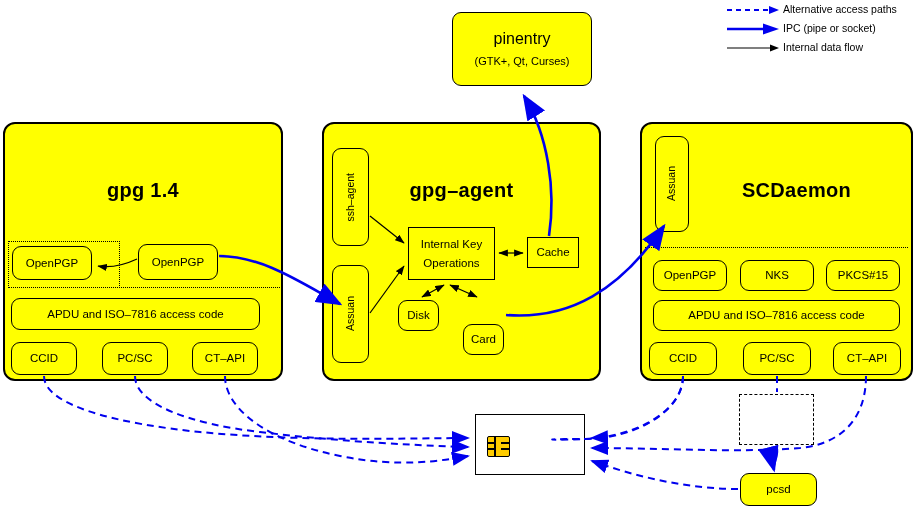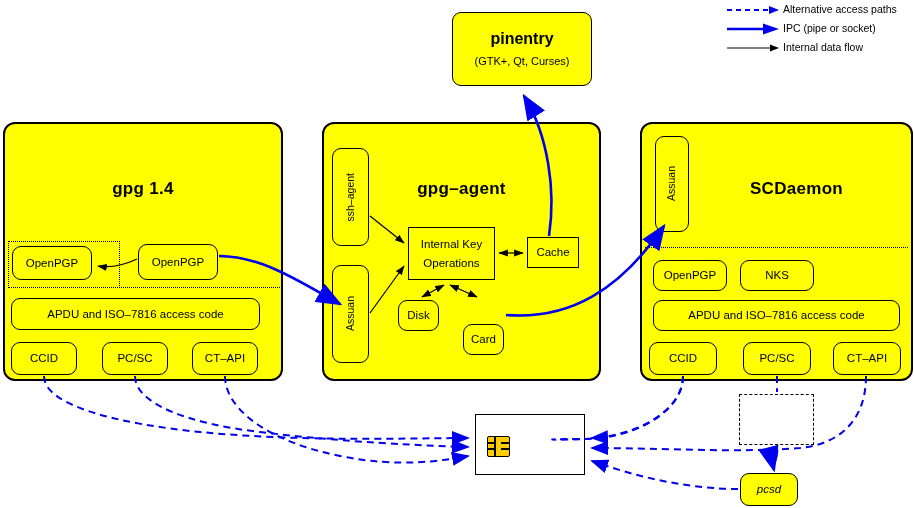--- a/index.html
+++ b/index.html
@@ -5,21 +5,21 @@
   html,body{margin:0;padding:0;background:#ffffff;}
   body{width:914px;height:508px;position:relative;overflow:hidden;
        font-family:"Liberation Sans","DejaVu Sans",sans-serif;color:#000;}
   #canvas{position:absolute;left:0;top:0;width:914px;height:508px;}
   svg.layer{position:absolute;left:0;top:0;width:914px;height:508px;pointer-events:none;}
   .node{position:absolute;box-sizing:border-box;background:#ffff00;border:1.6px solid #000;
         display:flex;align-items:center;justify-content:center;text-align:center;line-height:1.25;}
   .rnd{border-radius:9px;}
   .sharp{border-radius:0;}
   .container{position:absolute;box-sizing:border-box;background:#ffff00;border:2px solid #000;border-radius:12px;}
-  .ctitle{position:absolute;width:100%;text-align:center;font-weight:bold;font-size:17px;letter-spacing:.3px;}
+  .ctitle{position:absolute;width:100%;text-align:center;font-weight:bold;font-size:20px;letter-spacing:.3px;}
   .vert{writing-mode:vertical-rl;transform:rotate(180deg);white-space:nowrap;}
   .dotted-region{position:absolute;box-sizing:border-box;border:1.4px dotted #000;border-top-style:dotted;}
   .dashbox{position:absolute;box-sizing:border-box;border:1.8px dashed #000;background:transparent;}
   .card{position:absolute;box-sizing:border-box;background:#ffffff;border:1.8px solid #000;}
   .chip{position:absolute;background:#ffcc00;border:1.6px solid #000;border-radius:2px;}
   .chipline{position:absolute;background:#000;}
   .legend{position:absolute;font-size:10.5px;color:#000;white-space:nowrap;}
   .lgrow{position:absolute;height:16px;}
   .lgtext{position:absolute;left:58px;top:1px;font-size:10.5px;}
   .small{font-size:11.5px;}
@@ -48,21 +48,21 @@
     <div class="lgrow" style="left:0px;top:21px;width:189px;">
       <svg width="58" height="16" style="position:absolute;left:0;top:0;">
         <line x1="2" y1="8" x2="42" y2="8" stroke="#0000ee" stroke-width="2.4"></line>
         <polygon points="38,2.5 54,8 38,13.5" fill="#0000ee"></polygon>
       </svg>
       <span class="lgtext">IPC (pipe or socket)</span>
     </div>
   </div>
 
   <div class="node rnd" style="left:452px;top:12px;width:140px;height:74px;flex-direction:column;">
-    <div style="font-weight:bold;font-size:16px;">pinentry</div>
+    <div style="font-weight:normal;font-size:16px;">pinentry</div>
     <div style="font-size:11px;margin-top:6px;">(GTK+, Qt, Curses)</div>
   </div>
 
   <div class="container" style="left:3px;top:122px;width:280px;height:259px;"></div>
   <div class="ctitle" style="left:3px;top:179px;width:280px;">gpg 1.4</div>
 
   <div class="dotted-region" style="left:8px;top:241px;width:112px;height:47px;border-right-style:dotted;border-bottom-style:none;"></div>
   <div class="dotted-region" style="left:8px;top:287px;width:272px;height:2px;border-style:dotted none none none;"></div>
 
   <div class="node rnd small" style="left:12px;top:246px;width:80px;height:34px;">OpenPGP</div>
@@ -96,39 +96,40 @@
   <div class="ctitle" style="left:660px;top:179px;width:273px;">SCDaemon</div>
 
   <div class="node rnd" style="left:655px;top:136px;width:34px;height:96px;">
     <span class="vert tiny">Assuan</span>
   </div>
 
   <div class="dotted-region" style="left:645px;top:247px;width:263px;height:2px;border-style:dotted none none none;"></div>
 
   <div class="node rnd small" style="left:653px;top:260px;width:74px;height:31px;">OpenPGP</div>
   <div class="node rnd small" style="left:740px;top:260px;width:74px;height:31px;">NKS</div>
+  <div class="node rnd small" style="left:826px;top:260px;width:74px;height:31px;">PKCS#15</div>
 
   <div class="node rnd small" style="left:653px;top:300px;width:247px;height:31px;">APDU and ISO–7816 access code</div>
 
   <div class="node rnd small" style="left:649px;top:342px;width:68px;height:33px;">CCID</div>
   <div class="node rnd small" style="left:743px;top:342px;width:68px;height:33px;">PC/SC</div>
   <div class="node rnd small" style="left:833px;top:342px;width:68px;height:33px;">CT–API</div>
 
   <div class="card" style="left:475px;top:414px;width:110px;height:61px;"></div>
   <div class="chip" style="left:487px;top:436px;width:21px;height:19px;">
     <div class="chipline" style="left:6px;top:0px;width:1.6px;height:19px;"></div>
     <div class="chipline" style="left:0px;top:5px;width:6px;height:1.6px;"></div>
     <div class="chipline" style="left:0px;top:11px;width:6px;height:1.6px;"></div>
     <div class="chipline" style="left:13px;top:5px;width:8px;height:1.6px;"></div>
     <div class="chipline" style="left:13px;top:11px;width:8px;height:1.6px;"></div>
   </div>
 
   <div class="dashbox" style="left:739px;top:394px;width:75px;height:51px;"></div>
 
-  <div class="node rnd small" style="left:740px;top:473px;width:58px;height:33px;font-style:italic;">pcsd</div>
+  <div class="node rnd small" style="left:740px;top:473px;width:77px;height:33px;">pcsd</div>
 
   <svg class="layer">
     <defs>
       <marker id="blueThick" markerWidth="10" markerHeight="8" refX="9" refY="4" orient="auto">
         <polygon points="0,0 10,4 0,8" fill="#0000ee"></polygon>
       </marker>
       <marker id="blueDash" markerWidth="9" markerHeight="7" refX="8" refY="3.5" orient="auto">
         <polygon points="0,0 9,3.5 0,7" fill="#0000ee"></polygon>
       </marker>
       <marker id="blkArr" markerWidth="8" markerHeight="6" refX="7.4" refY="3" orient="auto">

